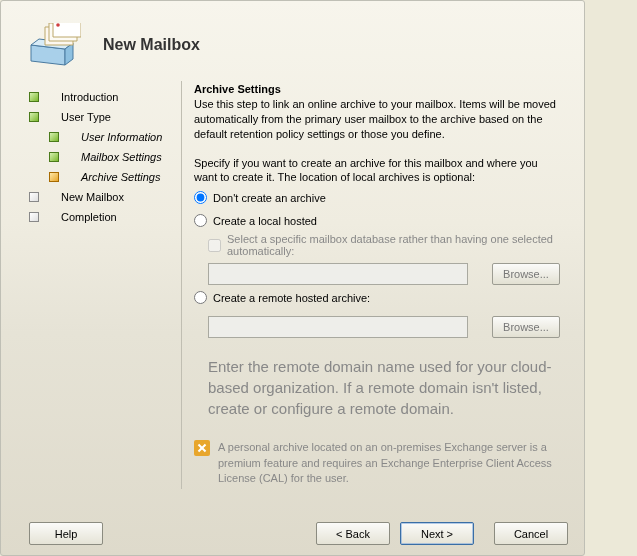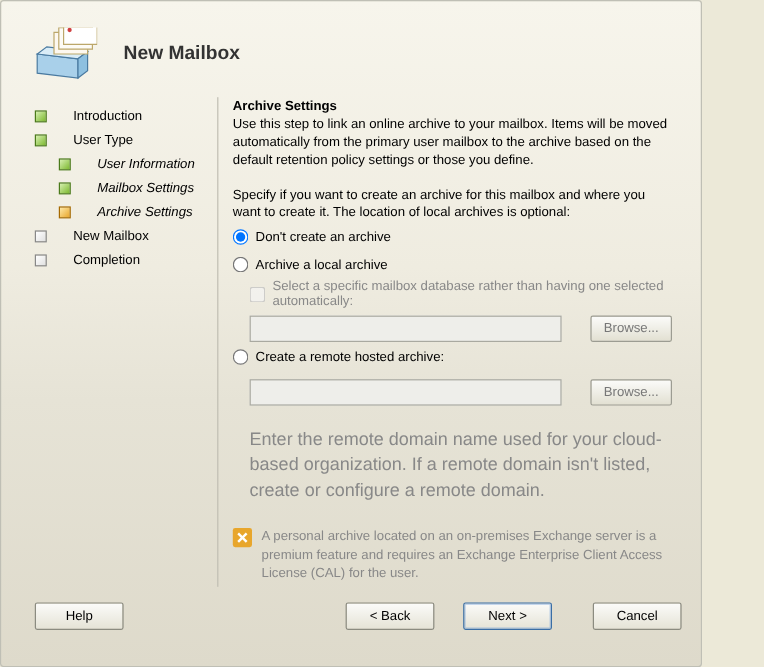--- a/index.html
+++ b/index.html
@@ -148,23 +148,23 @@
     transform-origin: center;
   }
   .premium-icon::before { transform: translate(-50%,-50%) rotate(45deg); }
   .premium-icon::after  { transform: translate(-50%,-50%) rotate(-45deg); }
   .premium-text { color: #888; line-height: 1.4; }
 
   .footer {
     height: 54px;
     border-top: 1px solid transparent;
     display: flex;
-    align-items: flex-start;
+    align-items: flex-end;
     padding: 0 16px 10px 28px;
-    gap: 24px;
+    gap: 10px;
   }
   .footer .spacer { flex: 1; }
   .btn {
     min-width: 74px;
     height: 23px;
     font-size: 11px;
     border: 1px solid #8b8b80;
     background: linear-gradient(180deg, #fbfbf9, #e5e3d6);
     border-radius: 2px;
     cursor: pointer;
@@ -237,21 +237,21 @@
       <div class="desc">Use this step to link an online archive to your mailbox. Items will be moved automatically from the primary user mailbox to the archive based on the default retention policy settings or those you define.</div>
       <div class="spec">Specify if you want to create an archive for this mailbox and where you want to create it. The location of local archives is optional:</div>
 
       <label class="radio-row">
         <input type="radio" name="arch" checked="" style="">
         <span>Don't create an archive</span>
       </label>
 
       <label class="radio-row" style="margin-top:10px">
         <input type="radio" name="arch" style="">
-        <span>Archive a local archive</span>
+        <span>Create a local hosted</span>
       </label>
 
       <div class="nested">
         <label class="chk-row">
           <input type="checkbox" disabled="" style="">
           <span>Select a specific mailbox database rather than having one selected automatically:</span>
         </label>
         <div class="tx-row">
           <input class="txbox" disabled="" style="">
           <button class="browse-btn" disabled="">Browse...</button>

